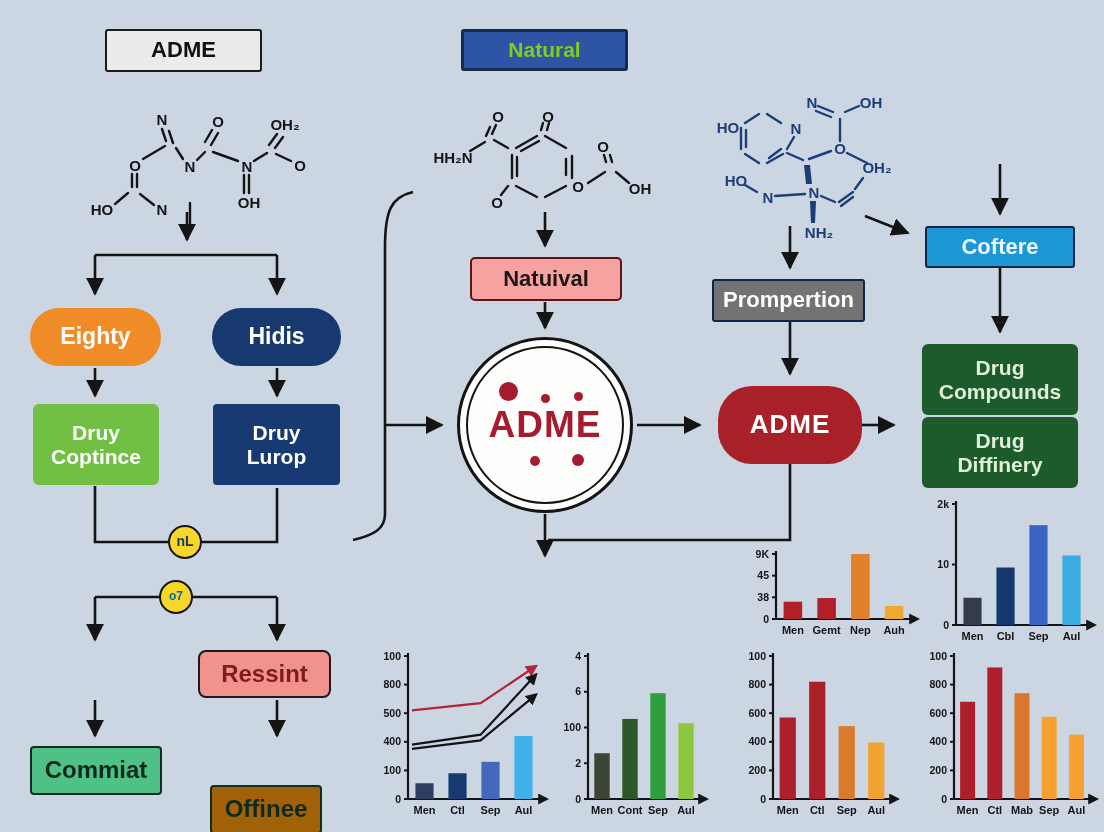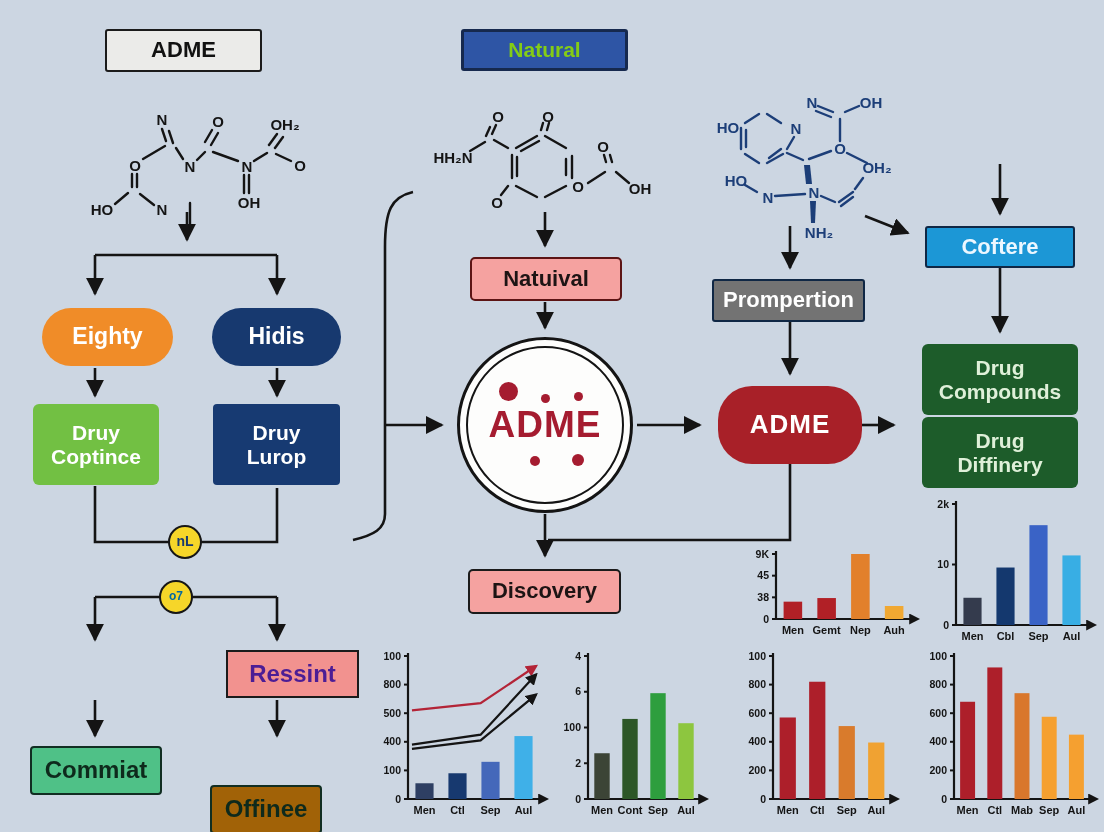--- a/index.html
+++ b/index.html
@@ -170,41 +170,41 @@
     </g>
   </svg>
 
   <div class="node" style="left:105px;top:29px;width:157px;height:43px;background:#ebebe9;border:2.5px solid #1b1b1b;border-radius:3px;color:#111;font-size:22px">
       <span>ADME</span>
     </div>
   <div class="node" style="left:461px;top:29px;width:167px;height:42px;background:#2e55a5;border:3px solid #16294e;border-radius:3px;color:#84cc16;font-size:21px">
       <span>Natural</span>
     </div>
 
-  <div class="node" style="left:42px;top:308px;width:131px;height:58px;background:#f08c28;border-radius:29px;color:#fff;font-size:23px">
+  <div class="node" style="left:30px;top:308px;width:131px;height:58px;background:#f08c28;border-radius:29px;color:#fff;font-size:23px">
       <span>Eighty</span>
     </div>
   <div class="node" style="left:212px;top:308px;width:129px;height:58px;background:#17396f;border-radius:29px;color:#fff;font-size:23px">
       <span>Hidis</span>
     </div>
   <div class="node" style="left:33px;top:404px;width:126px;height:81px;background:#72c043;border-radius:6px;color:#fff;font-size:21px">
     <span>Druy</span>
     <span>Coptince</span>
   </div>
   <div class="node" style="left:213px;top:404px;width:127px;height:81px;background:#173a72;border-radius:4px;color:#fff;font-size:21px">
     <span>Druy</span>
     <span>Lurop</span>
   </div>
   <div class="node" style="left:168px;top:525px;width:34px;height:34px;background:#f6d629;border:2.5px solid #161616;border-radius:50%;color:#17396f;font-size:14px;z-index:4">
       <span>nL</span>
     </div>
   <div class="node" style="left:159px;top:580px;width:34px;height:34px;background:#f6d629;border:2.5px solid #161616;border-radius:50%;color:#0369a1;font-size:12px;z-index:4">
       <span>o7</span>
     </div>
-  <div class="node" style="left:226px;top:650px;width:133px;height:48px;background:#f2928f;border:2.5px solid #1b1b1b;border-radius:0;color:#4c1d95;font-size:24px">
+  <div class="node" style="left:198px;top:650px;width:133px;height:48px;background:#f2928f;border:2.5px solid #1b1b1b;border-radius:8px;color:#7f1d1d;font-size:24px">
       <span>Ressint</span>
     </div>
   <div class="node" style="left:30px;top:746px;width:132px;height:49px;background:#4fc187;border:2.5px solid #112e22;border-radius:4px;color:#0e2a1c;font-size:24px">
       <span>Commiat</span>
     </div>
   <div class="node" style="left:210px;top:785px;width:112px;height:49px;background:#a16207;border:2.5px solid #112e22;border-radius:4px;color:#0e2a1c;font-size:24px">
       <span>Offinee</span>
     </div>
 
   <div class="node" style="left:470px;top:257px;width:152px;height:44px;background:#f5a2a0;border:2.5px solid #5c1414;border-radius:5px;color:#1d1414;font-size:22px">
@@ -215,23 +215,20 @@
     <div class="circ-inner">
       <span class="circ-label">ADME</span>
     </div>
     <div class="dot" style="left:39px;top:42px;width:19px;height:19px"></div>
     <div class="dot" style="left:81px;top:54px;width:9px;height:9px"></div>
     <div class="dot" style="left:114px;top:52px;width:9px;height:9px"></div>
     <div class="dot" style="left:70px;top:116px;width:10px;height:10px"></div>
     <div class="dot" style="left:112px;top:114px;width:12px;height:12px"></div>
   </div>
 
-  <div class="node" style="left:468px;top:569px;width:153px;height:45px;background:#f5a2a0;border:2.5px solid #1b1b1b;border-radius:5px;color:#1d1414;font-size:22px">
-      <span>Discovery</span>
-    </div>
 
   <div class="node" style="left:712px;top:279px;width:153px;height:43px;background:#737373;border:2.5px solid #0f2745;border-radius:3px;color:#fff;font-size:22px">
       <span>Prompertion</span>
     </div>
   <div class="node" style="left:718px;top:386px;width:144px;height:78px;background:#a82028;border-radius:34px;color:#fff;font-size:26px;letter-spacing:1px">
       <span>ADME</span>
     </div>
   <div class="node" style="left:925px;top:226px;width:150px;height:42px;background:#1c97d6;border:2px solid #0f2745;border-radius:3px;color:#ecf7ff;font-size:22px">
       <span>Coftere</span>
     </div>

